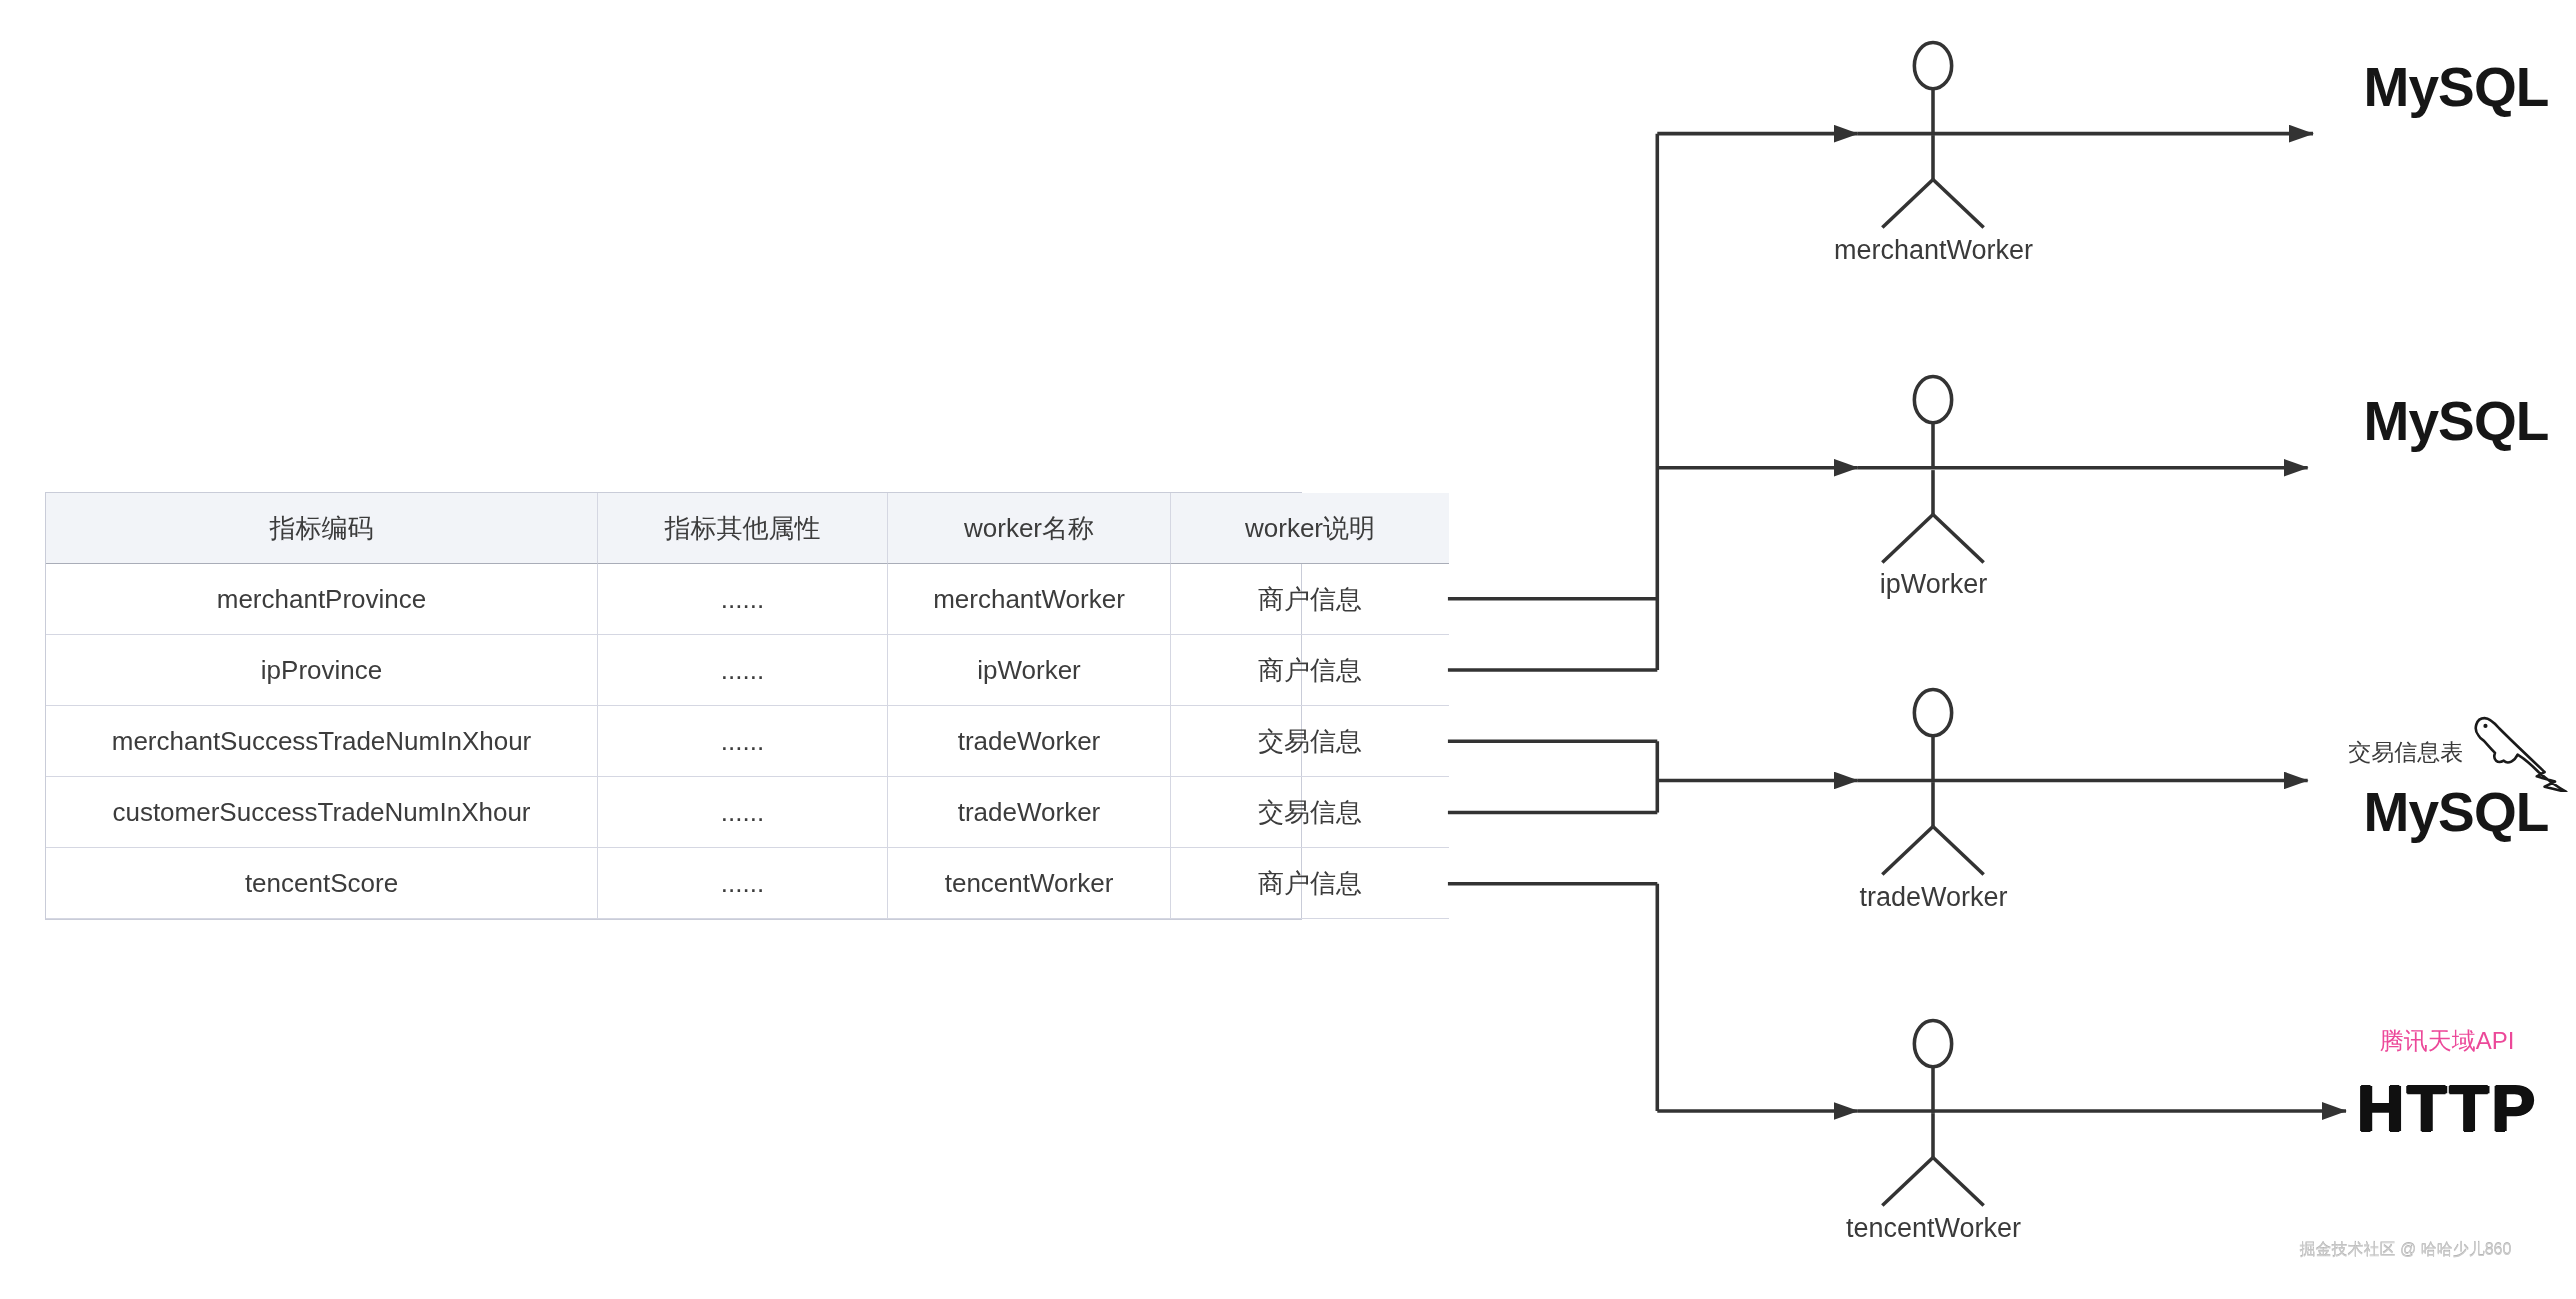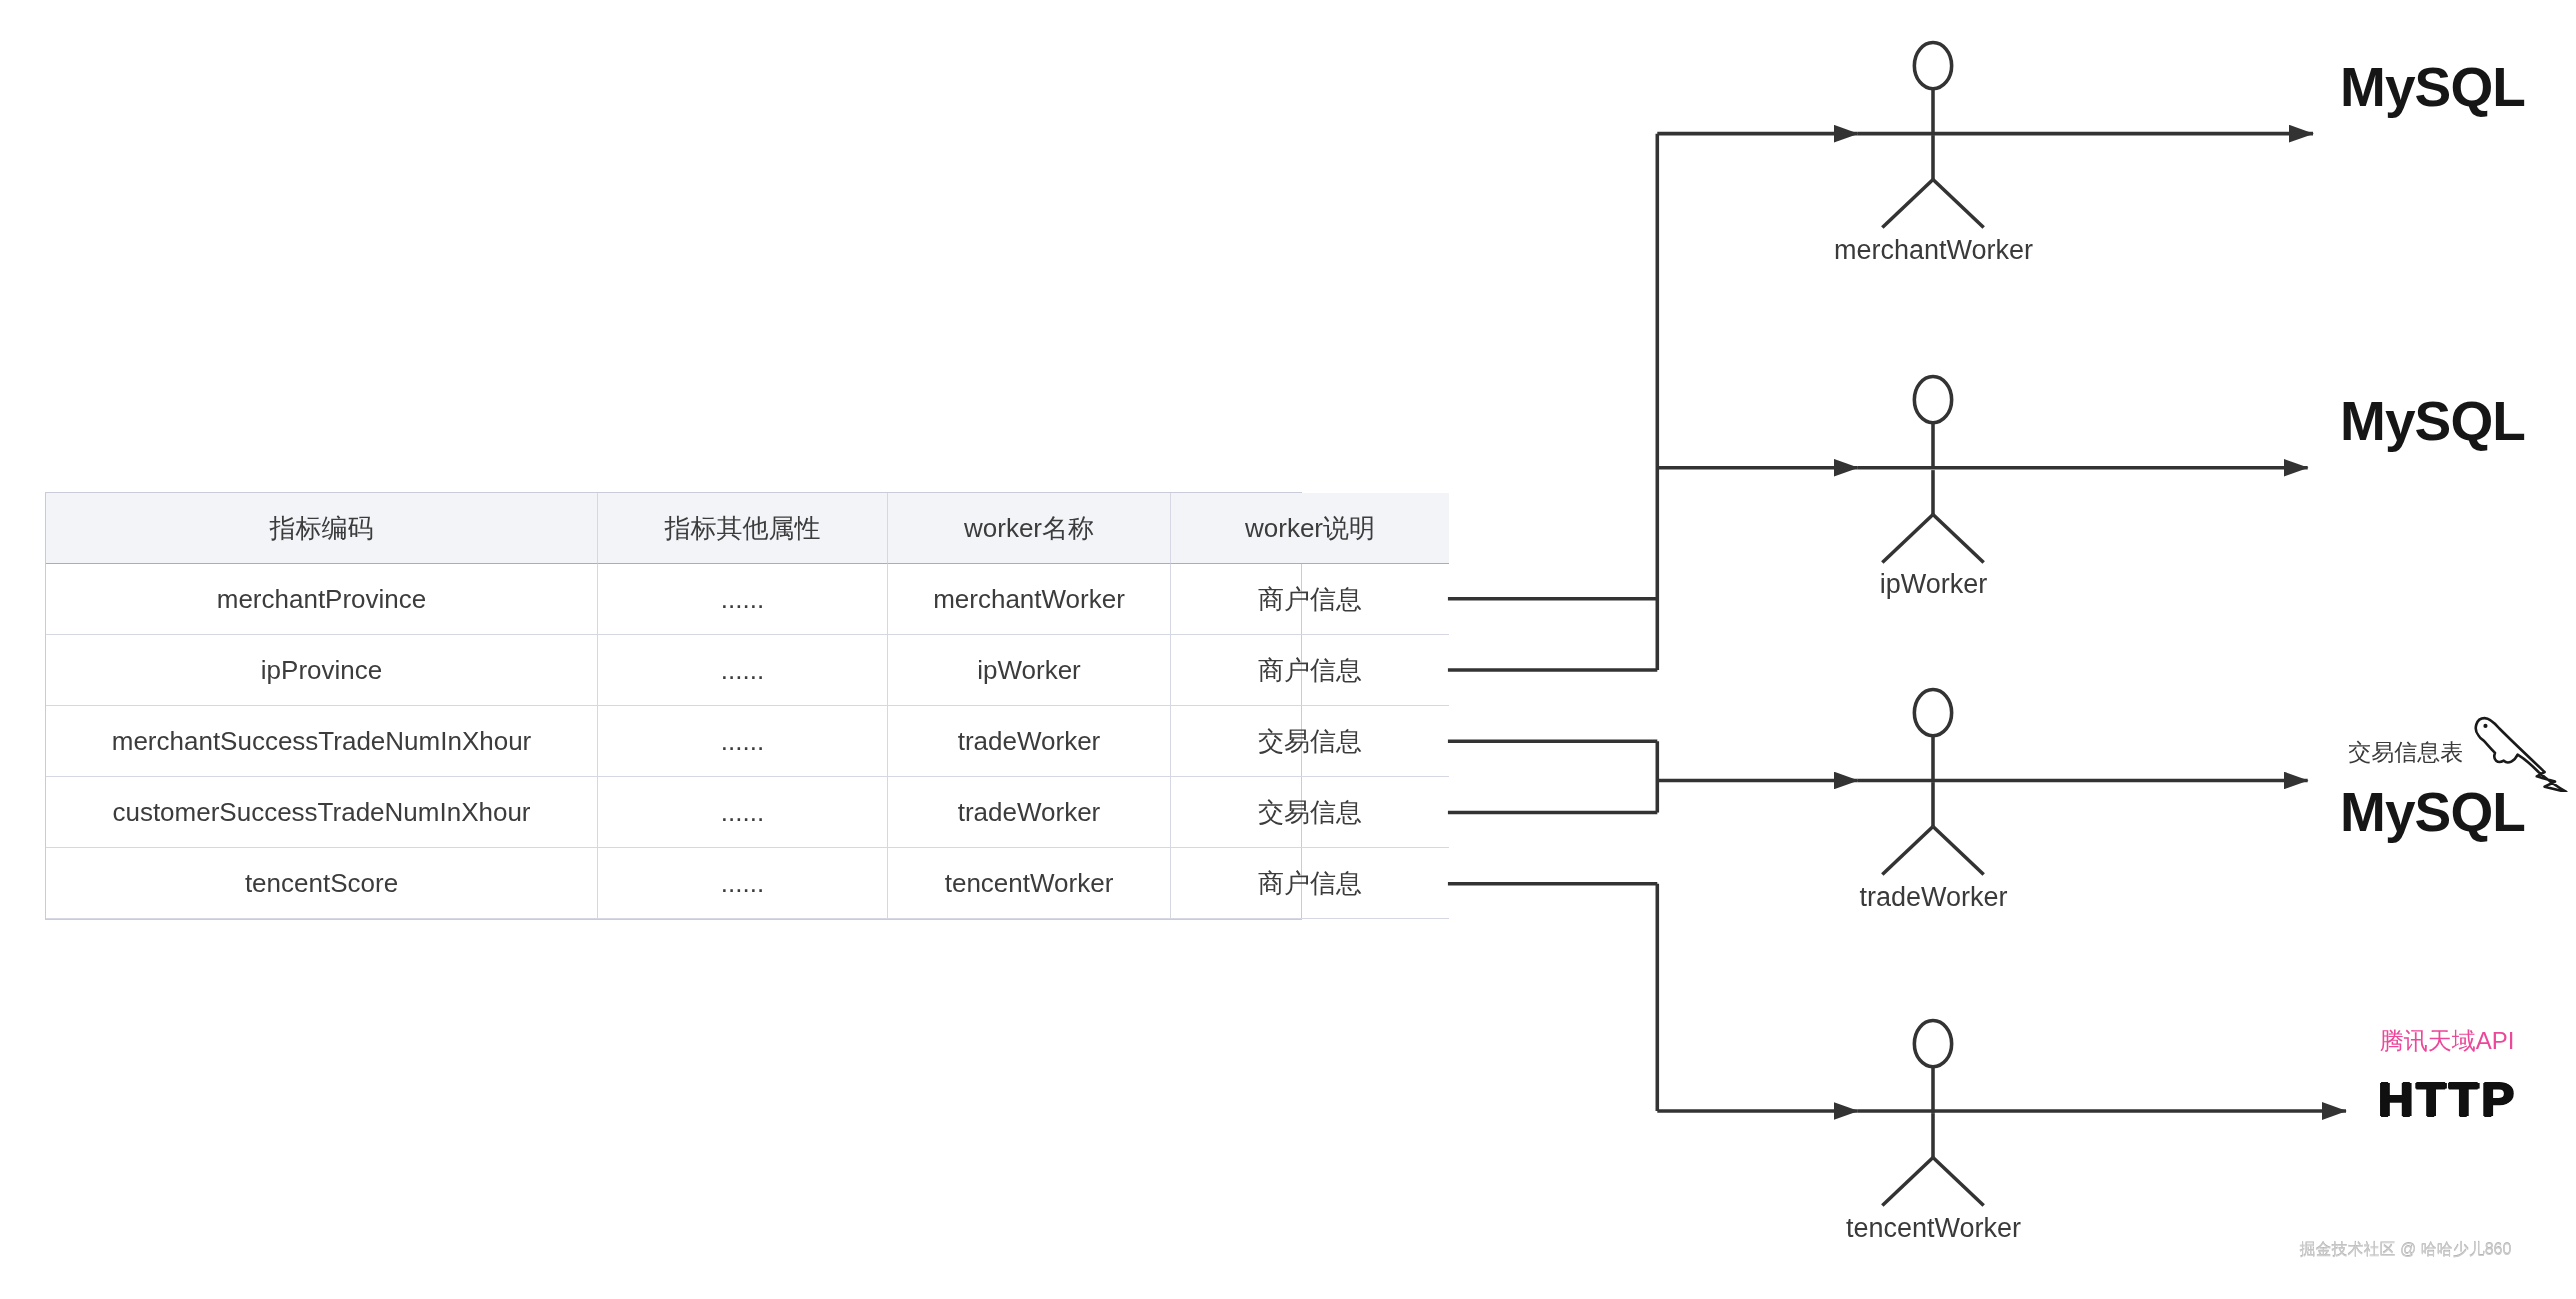--- a/index.html
+++ b/index.html
@@ -42,29 +42,29 @@
     width:285px;text-align:center;font-size:27px;color:#3a3a3a;
   }
 
   
   .store{width:232px;}
   .store .toprow{
     height:78px;display:flex;align-items:center;justify-content:flex-end;
   }
   .store .tbl-label{font-size:23px;color:#3a3a3a;white-space:nowrap;}
   .store .mysql-word{
-    margin-top:-10.7px;text-align:left;
+    margin-top:-10.7px;text-align:center;
     font-size:55px;font-weight:bold;letter-spacing:-0.9px;color:#161616;
   }
   .api .api-label{
     text-align:center;font-size:24px;color:#ec4899;white-space:nowrap;
   }
   .api .http-word{
     margin-top:14.3px;text-align:center;
-    font-size:49px;font-weight:bold;letter-spacing:2.7px;color:#101010;
+    font-size:65px;font-weight:bold;letter-spacing:2.7px;color:#101010;
     text-shadow:0.9px 0 0 #101010,-0.9px 0 0 #101010,1.8px 0 0 #101010,0 0.9px 0 #101010,0 -0.9px 0 #101010;
   }
 
   
   .watermark{
     left:2245px;top:1240px;width:321px;text-align:center;
     font-size:16px;color:#cbcbcb;
     text-shadow:0 -0.9px 0 #b5b5b5,0 0.9px 0.9px #ffffff;
     white-space:nowrap;
   }

